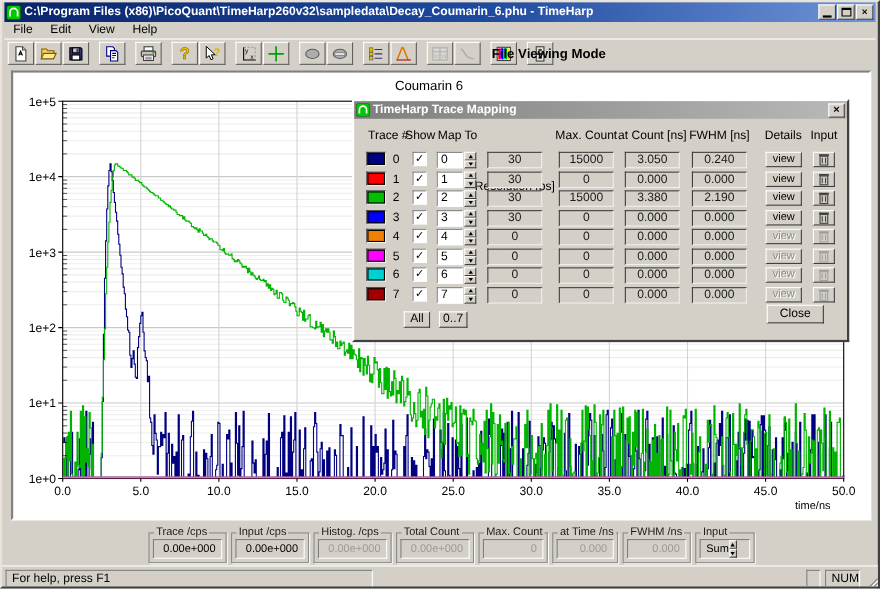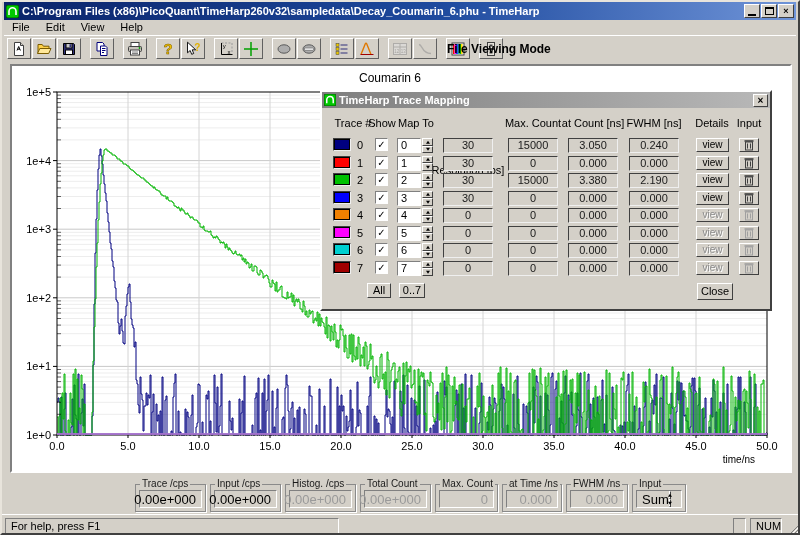--- a/index.html
+++ b/index.html
@@ -64,21 +64,21 @@
     display:flex;align-items:center;justify-content:center;}
   .btn-dis{color:#8a8a8a;text-shadow:1px 1px 0 #fff;}
   .dlg-btn{position:absolute;background:#d4d0c8;border:1px solid;border-color:#fff #404040 #404040 #fff;
     font-size:11px;text-align:center;}
   
   .status-row{position:absolute;left:0;top:474px;width:800px;height:38px;display:flex;align-items:flex-start;
     padding-left:133px;gap:4px;}
   .sp{position:relative;height:28px;margin-top:8px;border:1px solid #8a8a8a;box-shadow:1px 1px 0 #fff;flex:0 0 auto;}
   .sp-legend{position:absolute;top:-7px;left:4px;background:#d4d0c8;padding:0 2px;font-size:10px;white-space:nowrap;color:#1a1a1a;}
   .sp-well{position:absolute;left:3px;right:3px;top:5px;bottom:3px;border:1px solid;border-color:#808080 #fff #fff #808080;
-    background:#d4d0c8;display:flex;align-items:center;justify-content:flex-end;padding-right:5px;font-size:13px;}
+    background:#d4d0c8;display:flex;align-items:center;justify-content:flex-end;padding-right:5px;font-size:10px;}
   .sp-well.l{justify-content:space-between;padding-left:5px;padding-right:11px;}
   .val-dis{color:#9a9a9a;}
   .sp-spin{width:11px;height:16px;display:flex;flex-direction:column;}
   
   .statusbar{position:absolute;left:0;top:512px;width:800px;height:23px;background:#d4d0c8;
     border-top:1px solid #fff;display:flex;align-items:center;padding:0 3px;gap:4px;font-size:11px;}
   .sb-panel{height:17px;line-height:15px;border:1px solid;border-color:#808080 #fff #fff #808080;padding:0 5px;}
   .sb-help{width:334px;} .sb-state{width:127px;text-align:center;} .sb-blank{width:13px;} .sb-num{width:32px;text-align:center;}
   .sb-spacer{flex:1;}
   .sb-grip{width:13px;height:13px;align-self:flex-end;}
@@ -646,21 +646,21 @@
                 <line x1="3.5" y1="4.5" x2="3.5" y2="9.5" stroke="#a0a0a0"></line>
                 <line x1="6.5" y1="4.5" x2="6.5" y2="9.5" stroke="#a0a0a0"></line>
                 <rect x="0.5" y="1.2" width="9" height="1.6" fill="#a0a0a0"></rect>
               </svg>
             </span>
           </span>
         </div>
       </div>
     <div class="dlg-btn" id="btn-all" style="left:45px;top:191px;width:24px;height:15px;line-height:13px">All</div>
     <div class="dlg-btn" id="btn-range" style="left:77px;top:191px;width:26px;height:15px;line-height:13px">0..7</div>
-    <div class="dlg-btn" id="btn-close" style="left:375px;top:191px;width:36px;height:17px;line-height:15px">Close</div>
+    <div class="dlg-btn" id="btn-close" style="left:375px;top:185px;width:52px;height:17px;line-height:15px">Close</div>
   </div>
 
   <div class="status-row" id="status-row">
       <div class="sp" style="width: 71px;">
         <span class="sp-legend">Trace /cps</span>
         <span class="sp-well">
           <span class="">0.00e+000</span>
         </span>
       </div>
       <div class="sp" style="width: 71px;">

